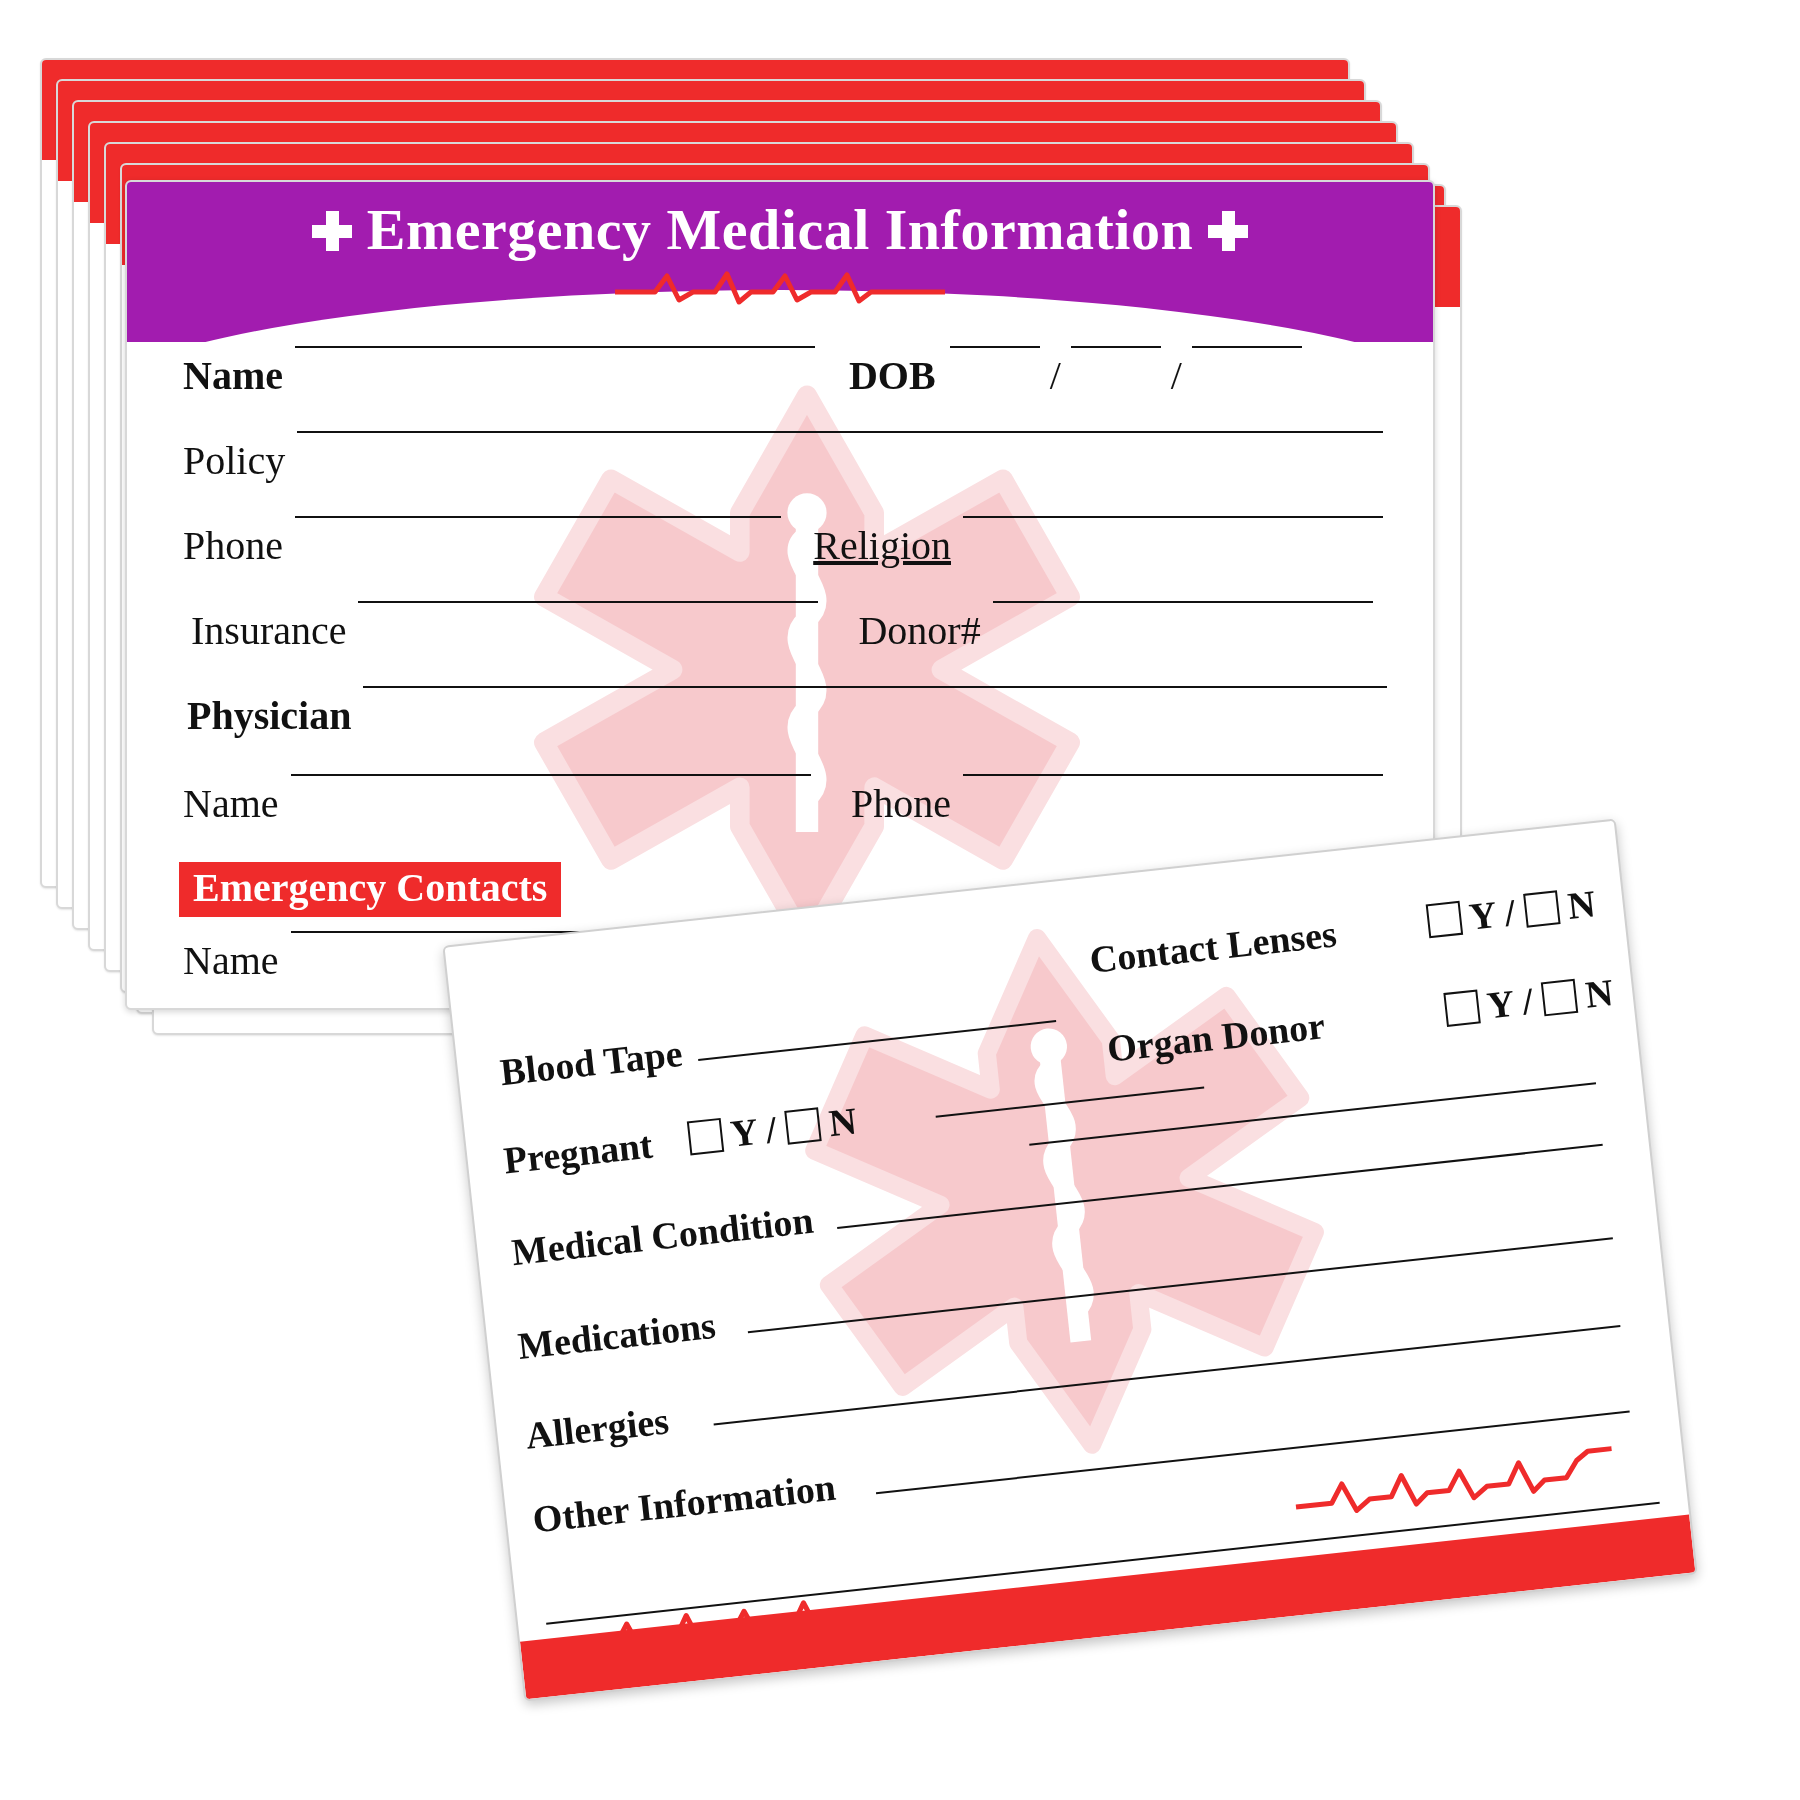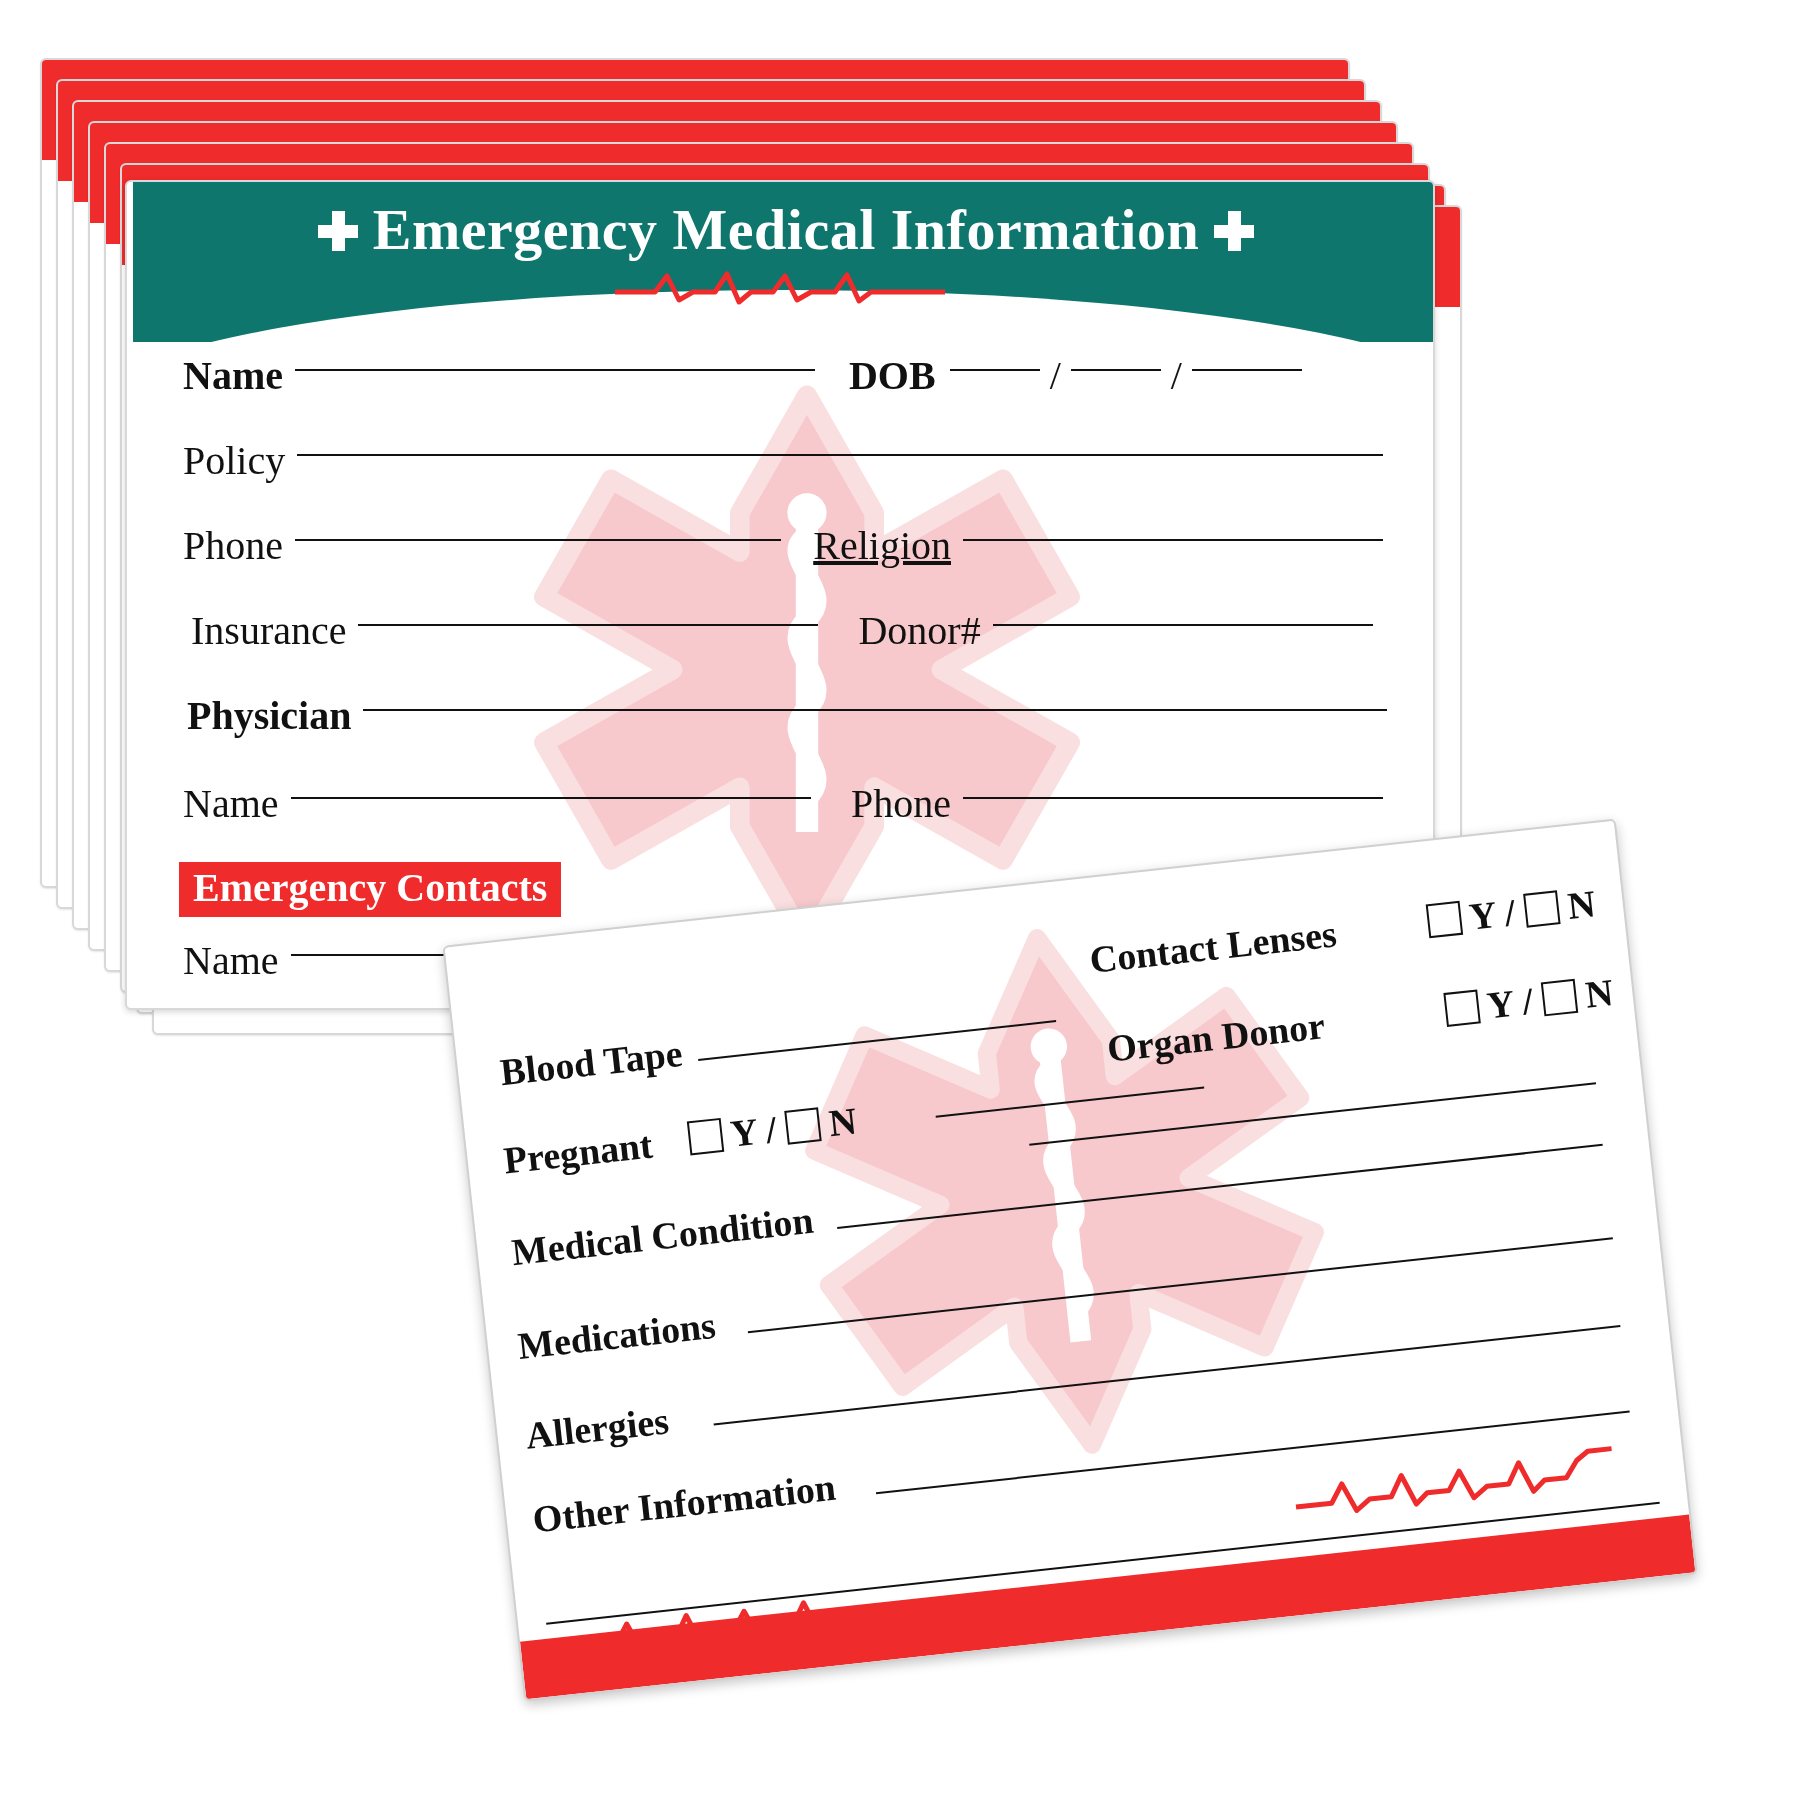--- a/index.html
+++ b/index.html
@@ -51,24 +51,24 @@
     height: 830px;
     background: #ffffff;
     border: 2px solid #d8d8d8;
     box-sizing: border-box;
     border-radius: 6px;
     box-shadow: 0 2px 6px rgba(0,0,0,0.16);
     overflow: hidden;
   }
   .front-header {
     position: absolute;
-    left: 6px; top: 0;
+    left: 0; top: 0;
     width: 100%;
     height: 160px;
-    background: #0f766e;
+    background: #a21caf;
     overflow: hidden;
   }
   .front-header .curve {
     position: absolute;
     left: -5%;
     bottom: -78px;
     width: 110%;
     height: 130px;
     background: #ffffff;
     border-radius: 50% 50% 0 0 / 100% 100% 0 0;
@@ -119,21 +119,21 @@
 
   .form {
     position: absolute;
     left: 0; top: 150px;
     width: 100%;
     height: 680px;
   }
   .row {
     position: absolute;
     display: flex;
-    align-items: center;
+    align-items: flex-start;
     white-space: nowrap;
   }
   .lbl {
     font-family: "Liberation Serif", serif;
     color: #111111;
     font-size: 40px;
   }
   .lbl.bold { font-weight: bold; }
   .line {
     flex: 1;

